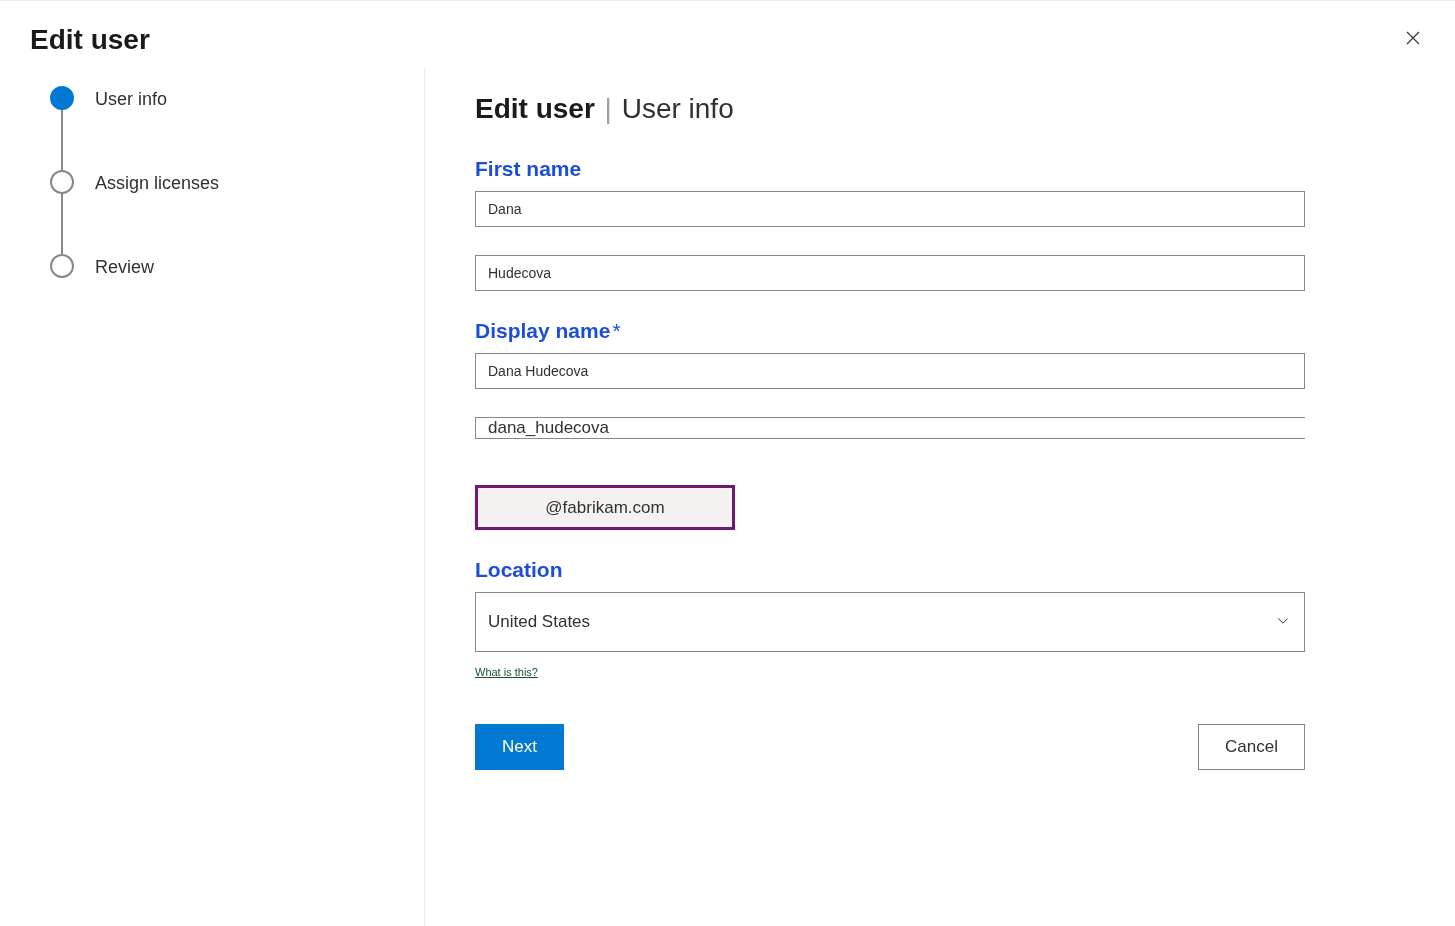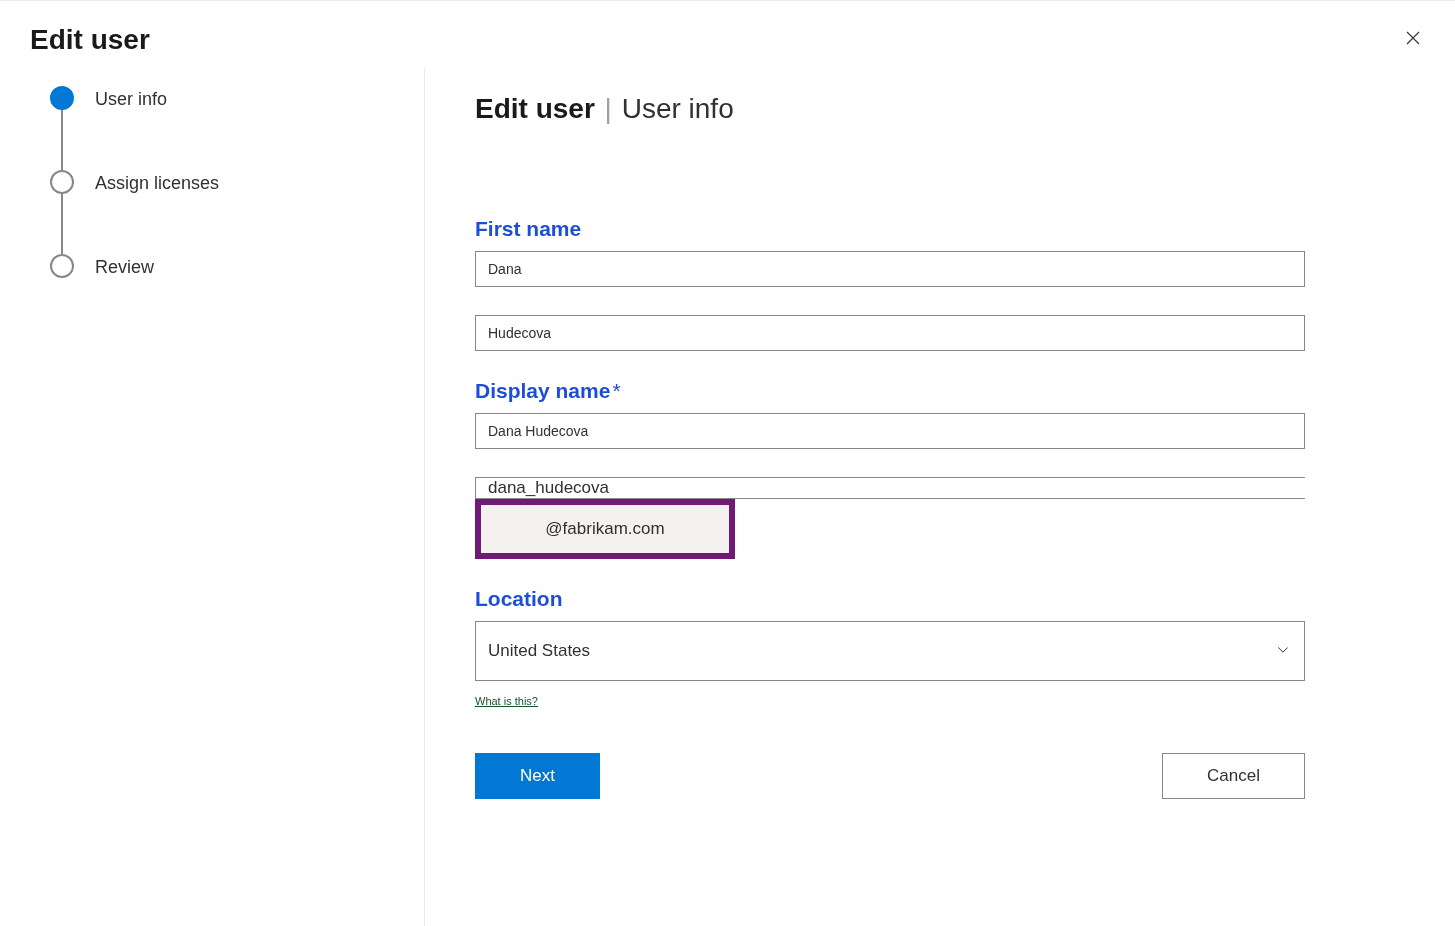--- a/index.html
+++ b/index.html
@@ -102,21 +102,21 @@
     }
     .main {
       flex: 1;
       padding: 25px 50px 30px 50px;
       overflow: auto;
     }
     .main-heading {
       font-size: 28px;
       font-weight: 400;
       color: #323130;
-      margin-bottom: 92px;
+      margin-bottom: 32px;
     }
     .main-heading strong {
       font-weight: 700;
       color: #1b1a19;
     }
     .main-heading .divider {
       color: #a19f9d;
       font-weight: 300;
       margin: 0 2px;
     }
@@ -155,28 +155,29 @@
       height: 44px;
       border: 1px solid #8a8886;
       border-right: none;
       padding: 0 12px;
       font-size: 17px;
       font-family: inherit;
       color: #323130;
     }
     .email-domain {
       width: 260px;
-      height: 60px;
-      border: 6px solid #701a75;
+      height: 45px;
+      border: 3px solid #701a75;
       background: #f3f2f1;
       display: flex;
       align-items: center;
       justify-content: center;
       font-size: 17px;
       color: #323130;
+      margin-top: 46px;
     }
     .select-wrap {
       position: relative;
       width: 100%;
     }
     .select-input {
       width: 100%;
       height: 60px;
       border: 1px solid #8a8886;
       padding: 0 40px 0 12px;
@@ -209,21 +210,21 @@
     }
     .footer-row {
       display: flex;
       justify-content: space-between;
       align-items: center;
       max-width: 830px;
       margin-top: 45px;
     }
     .btn {
       height: 46px;
-      padding: 0 44px;
+      padding: 0 26px;
       font-size: 17px;
       font-family: inherit;
       border: 1px solid #8a8886;
       background: #ffffff;
       color: #323130;
       cursor: pointer;
     }
     .btn.primary {
       background: #0078d4;
       border-color: #0078d4;

